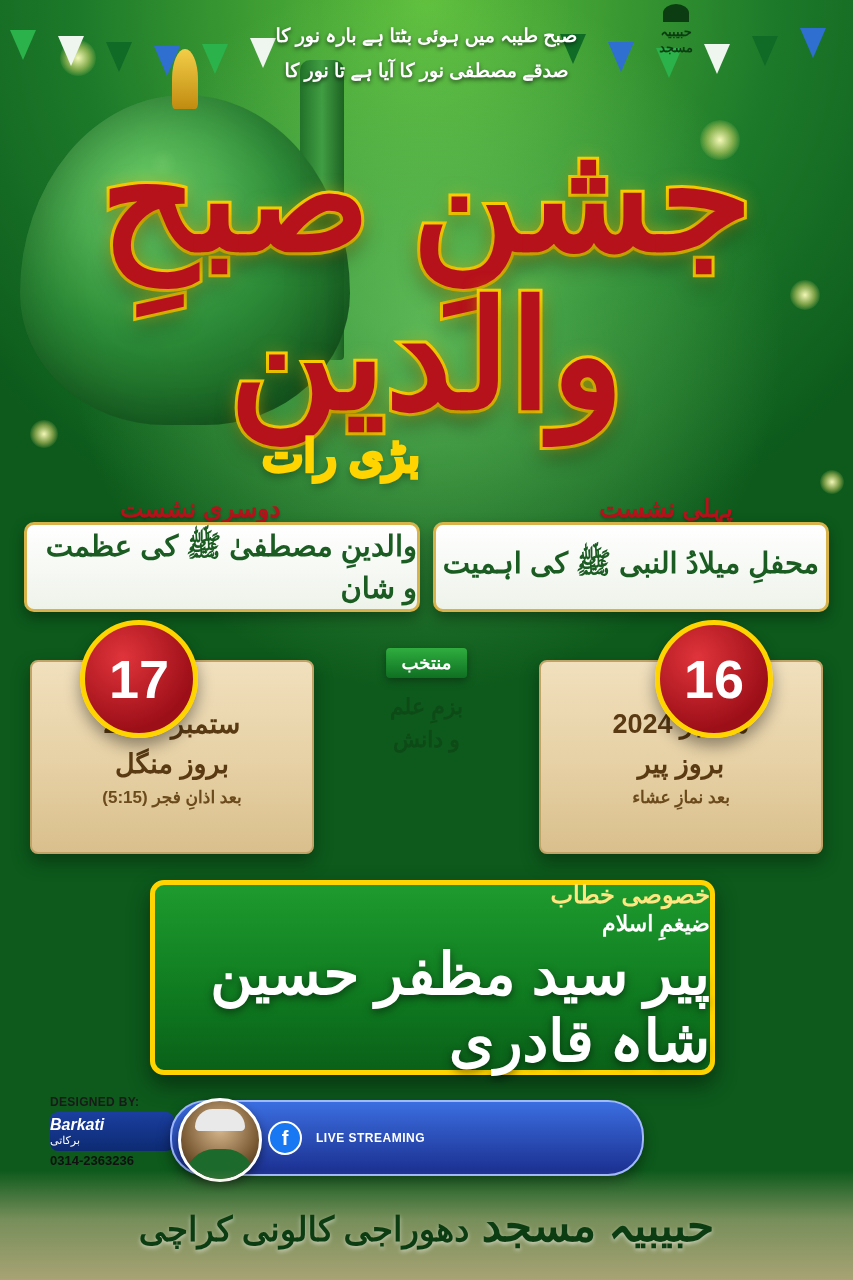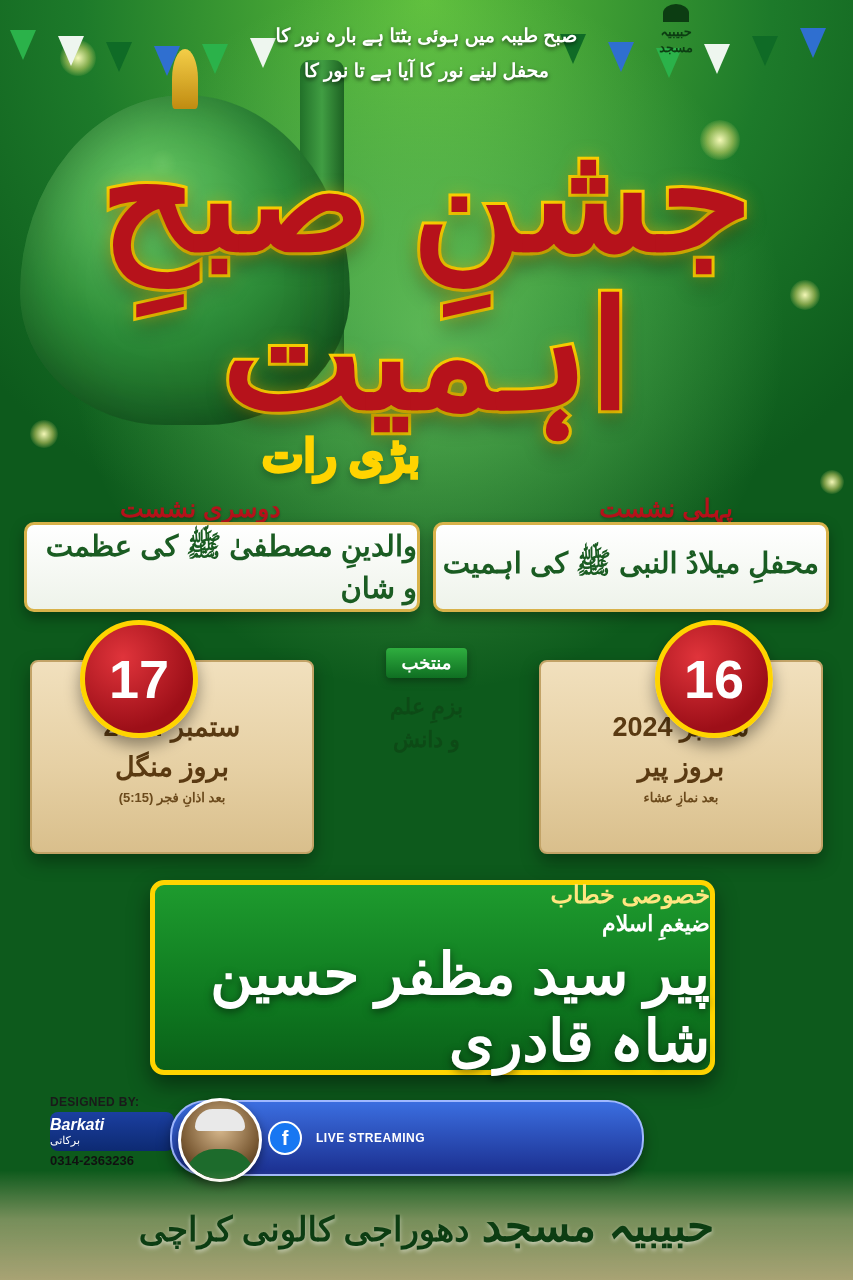--- a/index.html
+++ b/index.html
@@ -92,21 +92,21 @@
     border:2px solid #c2a367;border-radius:8px;
     box-shadow:0 8px 18px rgba(0,0,0,.35);
     display:flex;align-items:center;justify-content:center;
   }
   .scroll.right{right:30px;}
   .scroll.left{left:30px;}
   .scroll .inner{
     direction:rtl;text-align:center;color:#5a3a12;font-weight:bold;
     font-size:27px;line-height:1.5;padding:8px 10px;
   }
-  .scroll .small{font-size:13px;color:#6b4a1c;display:block;}
+  .scroll .small{font-size:17px;color:#6b4a1c;display:block;}
   .daybadge{
     position:absolute;top:-10px;width:108px;height:108px;border-radius:50%;
     background:radial-gradient(circle at 35% 30%,#e0343b,#9d0f18 70%);
     border:5px solid #ffd400;color:#fff;font-size:54px;font-weight:bold;
     display:flex;align-items:center;justify-content:center;
     box-shadow:0 8px 16px rgba(0,0,0,.4);
   }
   .daybadge.r{right:80px;}
   .daybadge.l{left:80px;}
   .center-tag{
@@ -215,25 +215,25 @@
     <div class="flag d" style="left:560px;top:34px;"></div>
     <div class="flag b" style="left:608px;top:42px;"></div>
     <div class="flag" style="left:656px;top:48px;"></div>
     <div class="flag w" style="left:704px;top:44px;"></div>
     <div class="flag d" style="left:752px;top:36px;"></div>
     <div class="flag b" style="left:800px;top:28px;"></div>
   </div>
 
   <div class="top-couplet">
     <div>صبح طیبہ میں ہوئی بٹتا ہے بارہ نور کا</div>
-    <div>محفل لینے نور کا آیا ہے تا نور کا</div>
+    <div>صدقے مصطفی نور کا آیا ہے تا نور کا</div>
   </div>
 
   <div class="main-title">
-    <span class="t">جشنِ صبحِ اہمیت</span>
+    <span class="t">جشنِ صبحِ والدین</span>
   </div>
 
   <div class="subtitle">بڑی رات</div>
 
   <div class="sessions">
     <div class="sess-label r">پہلی نشست</div>
     <div class="session right">
       <span class="txt">محفلِ میلادُ النبی ﷺ کی اہمیت</span>
     </div>
     <div class="sess-label l">دوسری نشست</div>

